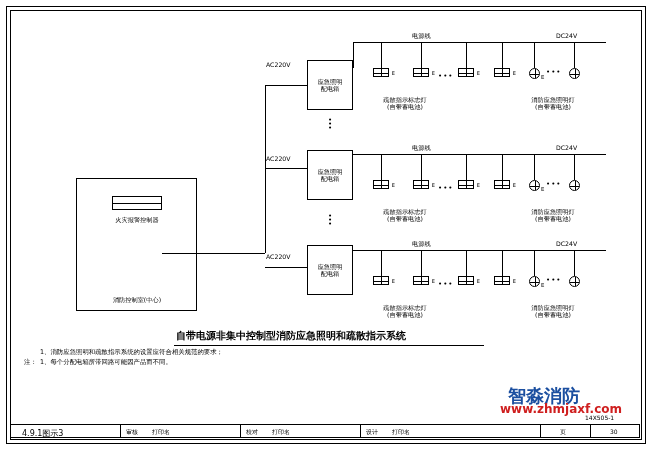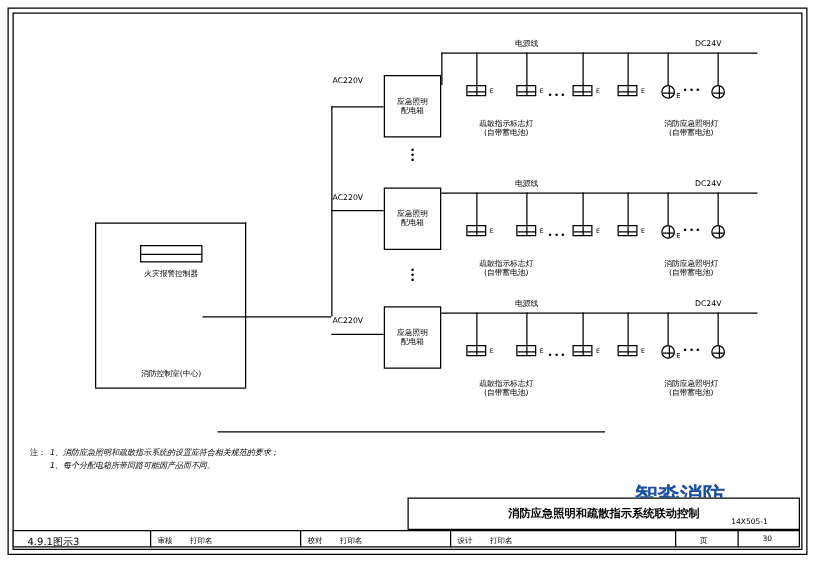--- a/index.html
+++ b/index.html
@@ -183,36 +183,34 @@
   <div class="ln v" style="left:534px;top:250px;height:26px;"></div>
   <div class="cir" style="left:529px;top:276px;"></div>
   <div class="lbl tiny" style="left:541px;top:282px;">E</div>
   <div class="dots" style="left:546px;top:276px;">•••</div>
   <div class="ln v" style="left:574px;top:250px;height:26px;"></div>
   <div class="cir" style="left:569px;top:276px;"></div>
 
   <div class="lbl c" style="left:352px;top:304px;width:106px;">疏散指示标志灯<br>(自带蓄电池)</div>
   <div class="lbl c" style="left:500px;top:304px;width:106px;">消防应急照明灯<br>(自带蓄电池)</div>
 
+  <div class="title-main" style="left:176px;top:329px;">自带电源非集中控制型消防应急照明和疏散指示系统</div>
   <div class="title-underline" style="left:174px;top:345px;width:310px;"></div>
 
   <div class="notes" style="left:24px;top:358px;">
     <div>注：</div>
   </div>
-  <div class="notes" style="left:40px;top:358px;font-style:italic;">
+  <div class="notes" style="left:40px;top:348px;">
     <div>1、消防应急照明和疏散指示系统的设置应符合相关规范的要求；</div>
     <div>1、每个分配电箱所带回路可能因产品而不同。</div>
   </div>
 
   <div class="wm wm1" style="left:508px;top:384px;">智淼消防</div>
   <div class="wm wm2" style="left:500px;top:402px;">www.zhmjaxf.com</div>
 
-  <div class="tbox" style="left:326px;top:398px;width:314px;height:26px;">
-    <span class="t">消防应急照明和疏散指示系统联动控制</span>
-  </div>
   <div class="cell" style="left:585px;top:414px;">14X505-1</div>
 
   <div class="tbox" style="left:10px;top:424px;width:630px;height:14px;"></div>
   <div class="ln v" style="left:120px;top:424px;height:14px;"></div>
   <div class="ln v" style="left:240px;top:424px;height:14px;"></div>
   <div class="ln v" style="left:360px;top:424px;height:14px;"></div>
   <div class="ln v" style="left:540px;top:424px;height:14px;"></div>
   <div class="ln v" style="left:590px;top:424px;height:14px;"></div>
 
   <div class="cell" style="left:22px;top:428px;font-size:8px;">4.9.1图示3</div>

